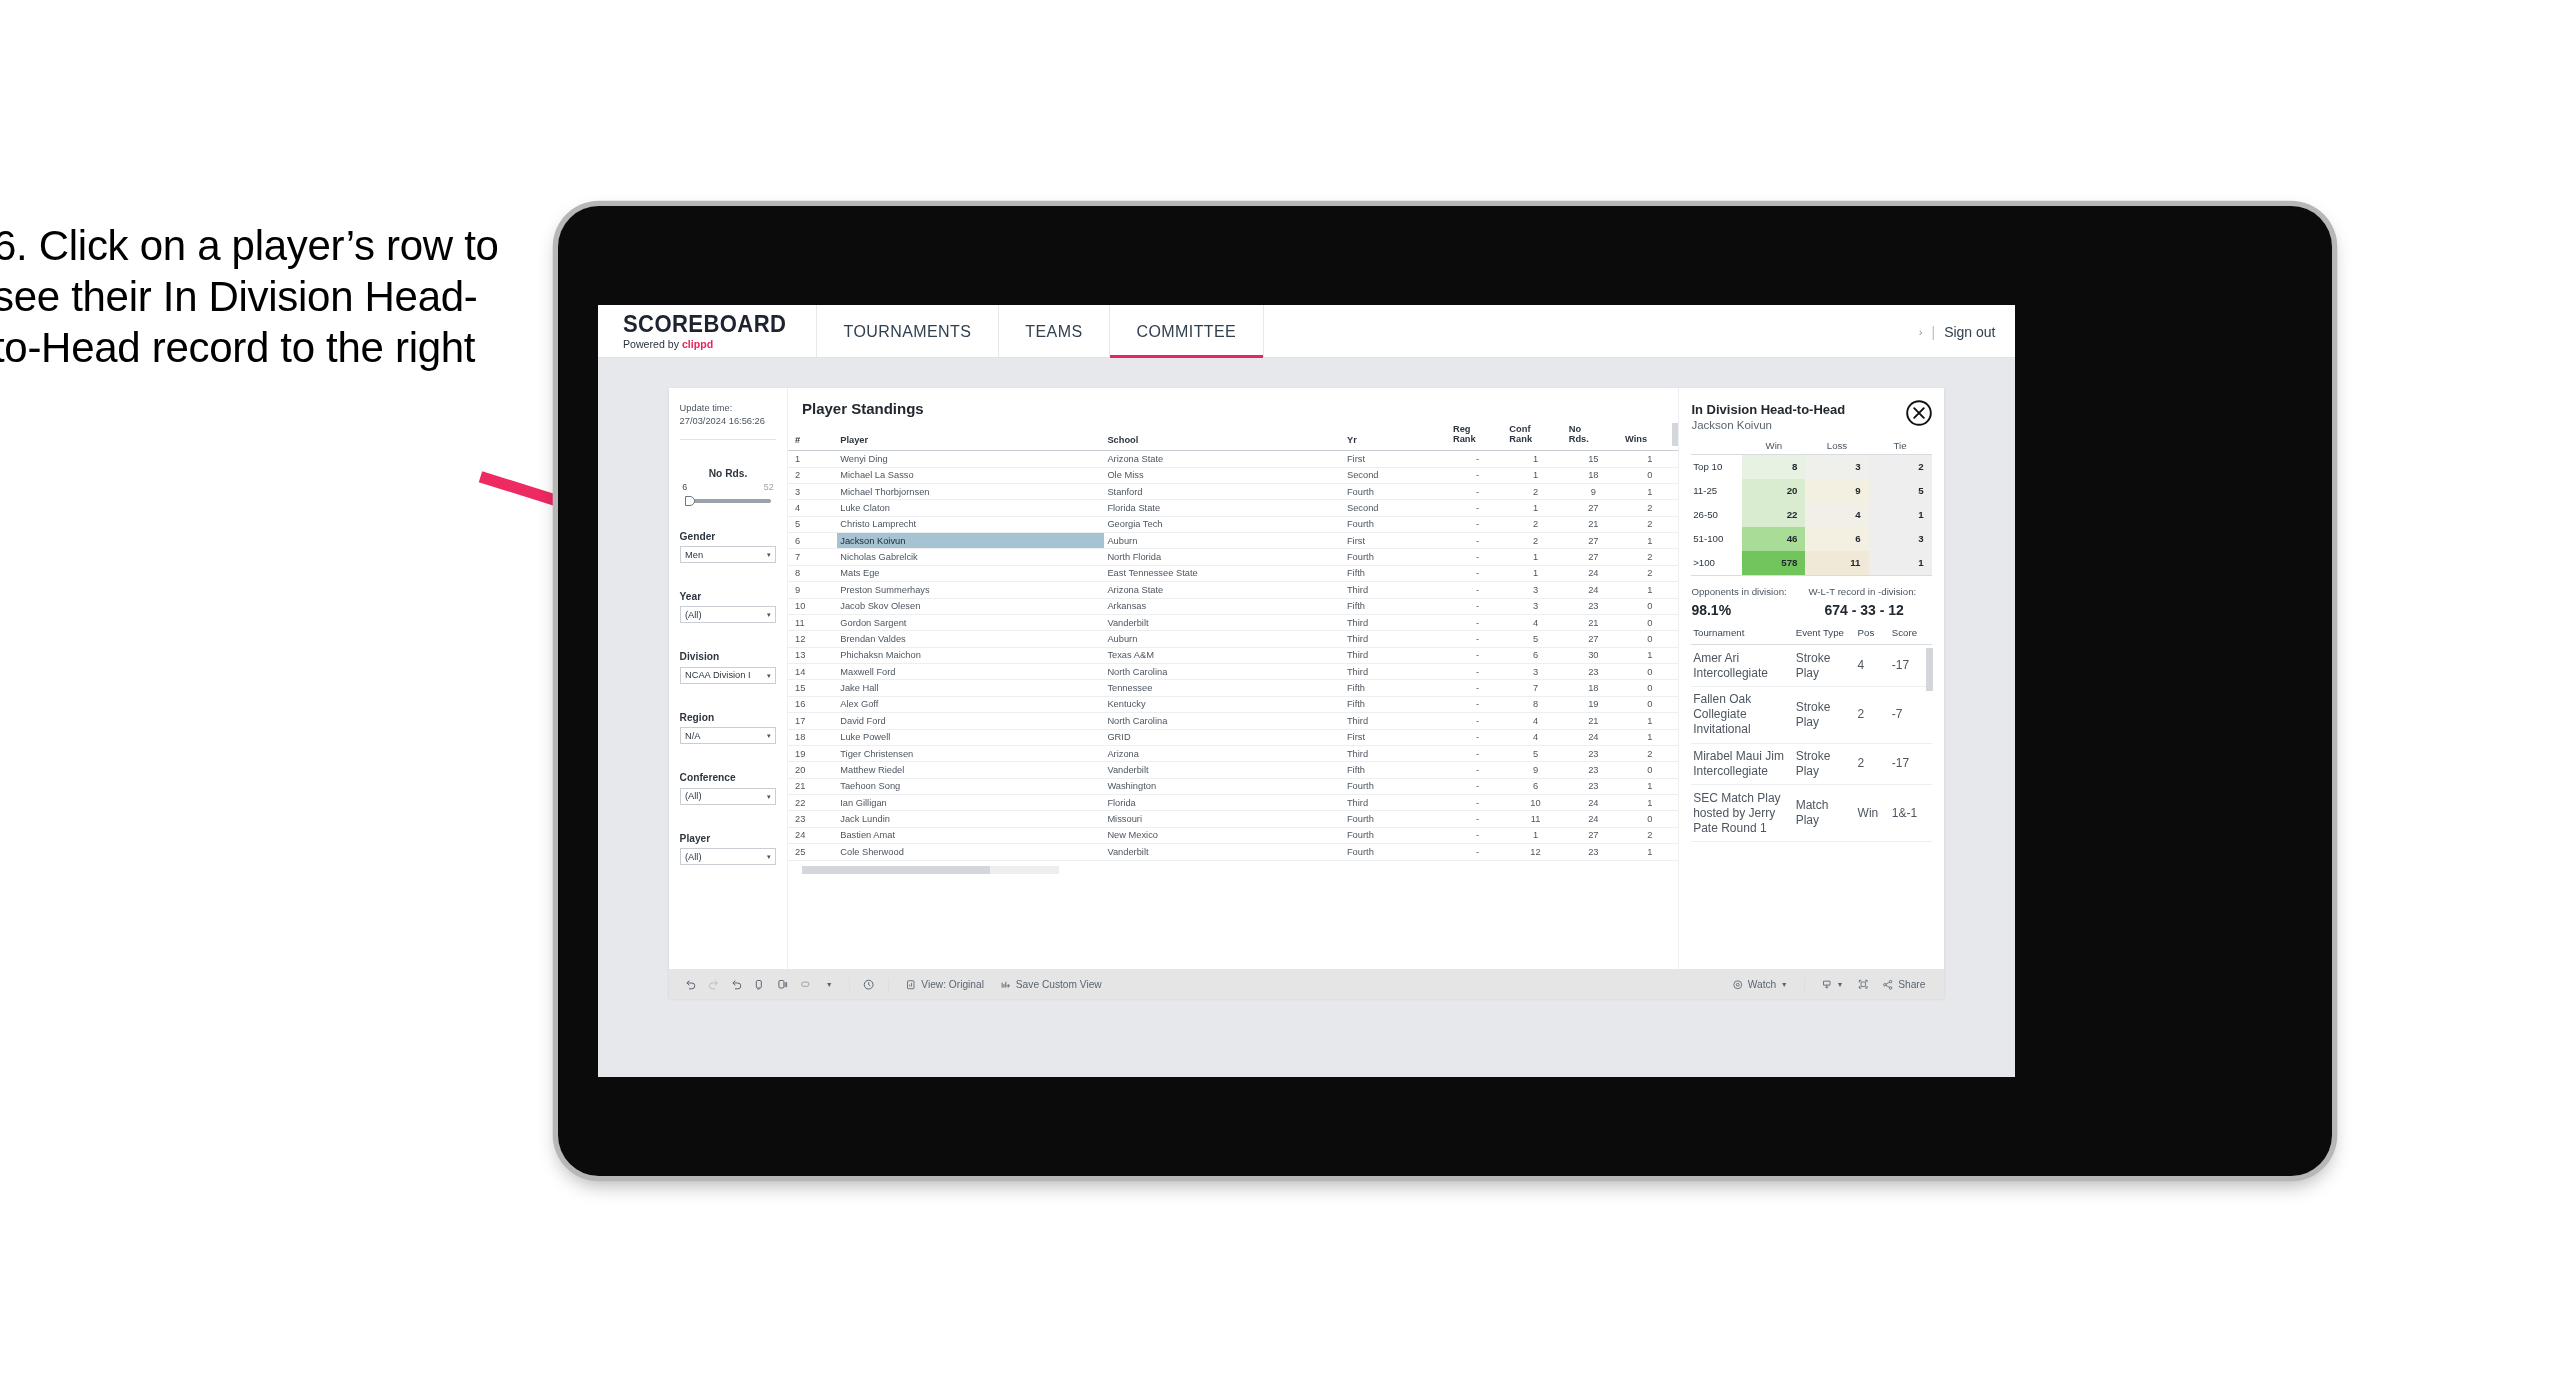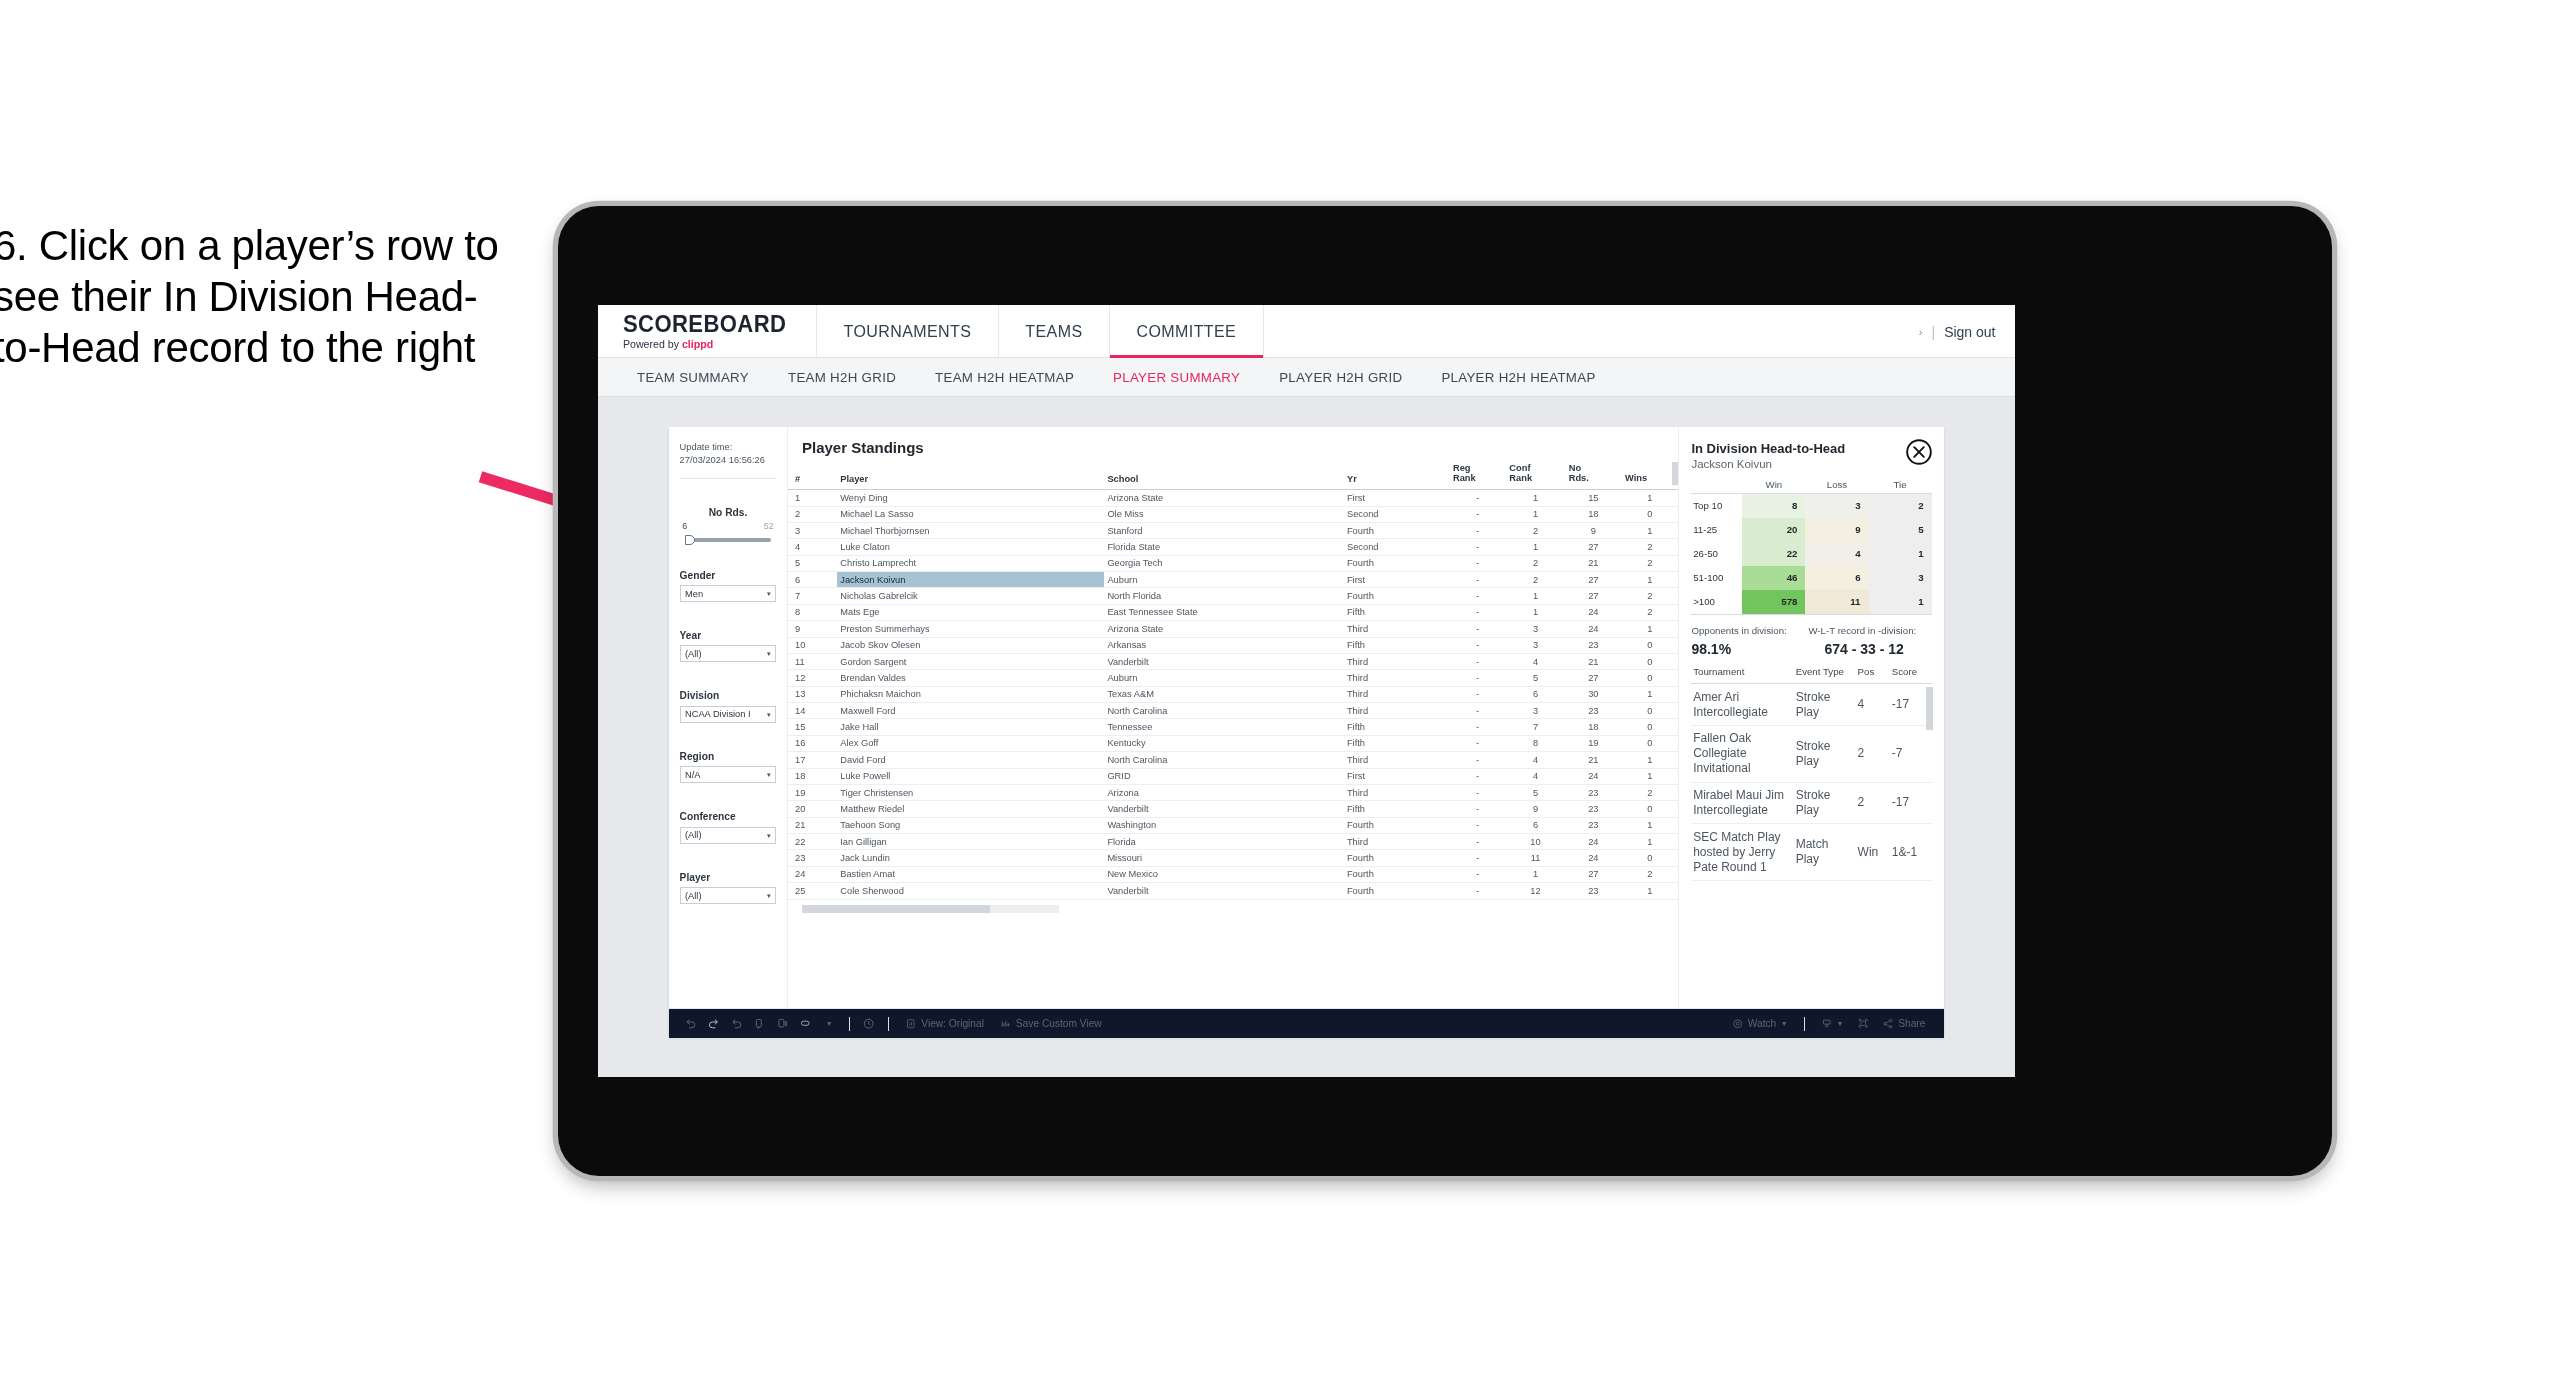--- a/index.html
+++ b/index.html
@@ -230,21 +230,21 @@
   .t-score{ width: 39px; }
   .trn-scroll {
     position: absolute; right: -1.8px; top: 21px; width: 7px; height: 43px;
     background: #d3d6da;
   }
 
   
   .toolbar {
     height: 30px; border-top: 0.9px solid #e4e6e9;
     display: flex; align-items: center; padding: 0 10.6px;
-    background: #0f172a; color: #5b6570; font-size: 10.2px;
+    background: #e5e5e5; color: #5b6570; font-size: 10.2px;
   }
   .tb-ico { width: 23px; display: flex; align-items: center; justify-content: center; cursor: pointer; }
   .tb-div { width: 0.9px; height: 14px; background: #dcdee1; margin: 0 8px; }
   .tb-item { display: flex; align-items: center; gap: 4.4px; padding: 0 8px; cursor: pointer; white-space: nowrap; }
   .tb-spacer { flex: 1; }
 </style>
 </head>
 <body>
 
 <div id="root">
@@ -278,28 +278,20 @@
         <div class="nav-sep"></div>
         <div class="nav-item active">COMMITTEE</div>
         <div class="nav-sep"></div>
         <div class="header-right">
           <span class="hr-dot">›</span>
           <span class="hr-bar">|</span>
           <span>Sign out</span>
         </div>
       </div>
 
-      <div class="subnav">
-        <div class="subnav-item">TEAM SUMMARY</div>
-        <div class="subnav-item">TEAM H2H GRID</div>
-        <div class="subnav-item">TEAM H2H HEATMAP</div>
-        <div class="subnav-item active">PLAYER SUMMARY</div>
-        <div class="subnav-item">PLAYER H2H GRID</div>
-        <div class="subnav-item">PLAYER H2H HEATMAP</div>
-      </div>
 
       <div class="viz-wrap">
         <div class="viz">
           <div class="viz-body">
 
             <div class="filters">
               <div class="upd-label">
                 <div>Update time:</div>
                 <div>27/03/2024 16:56:26</div>
               </div>

